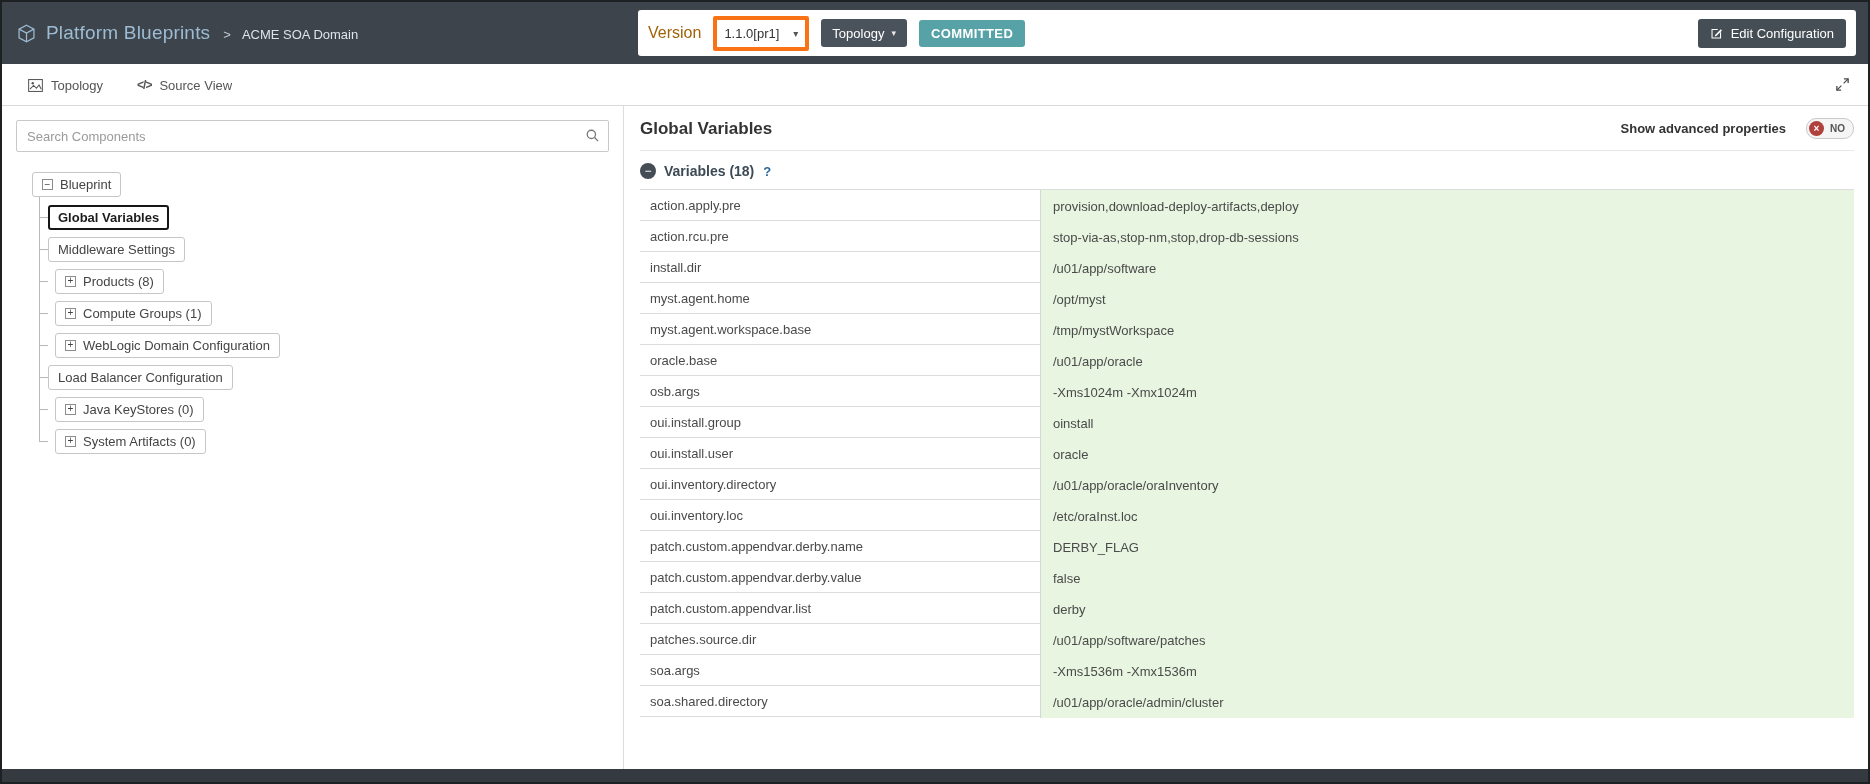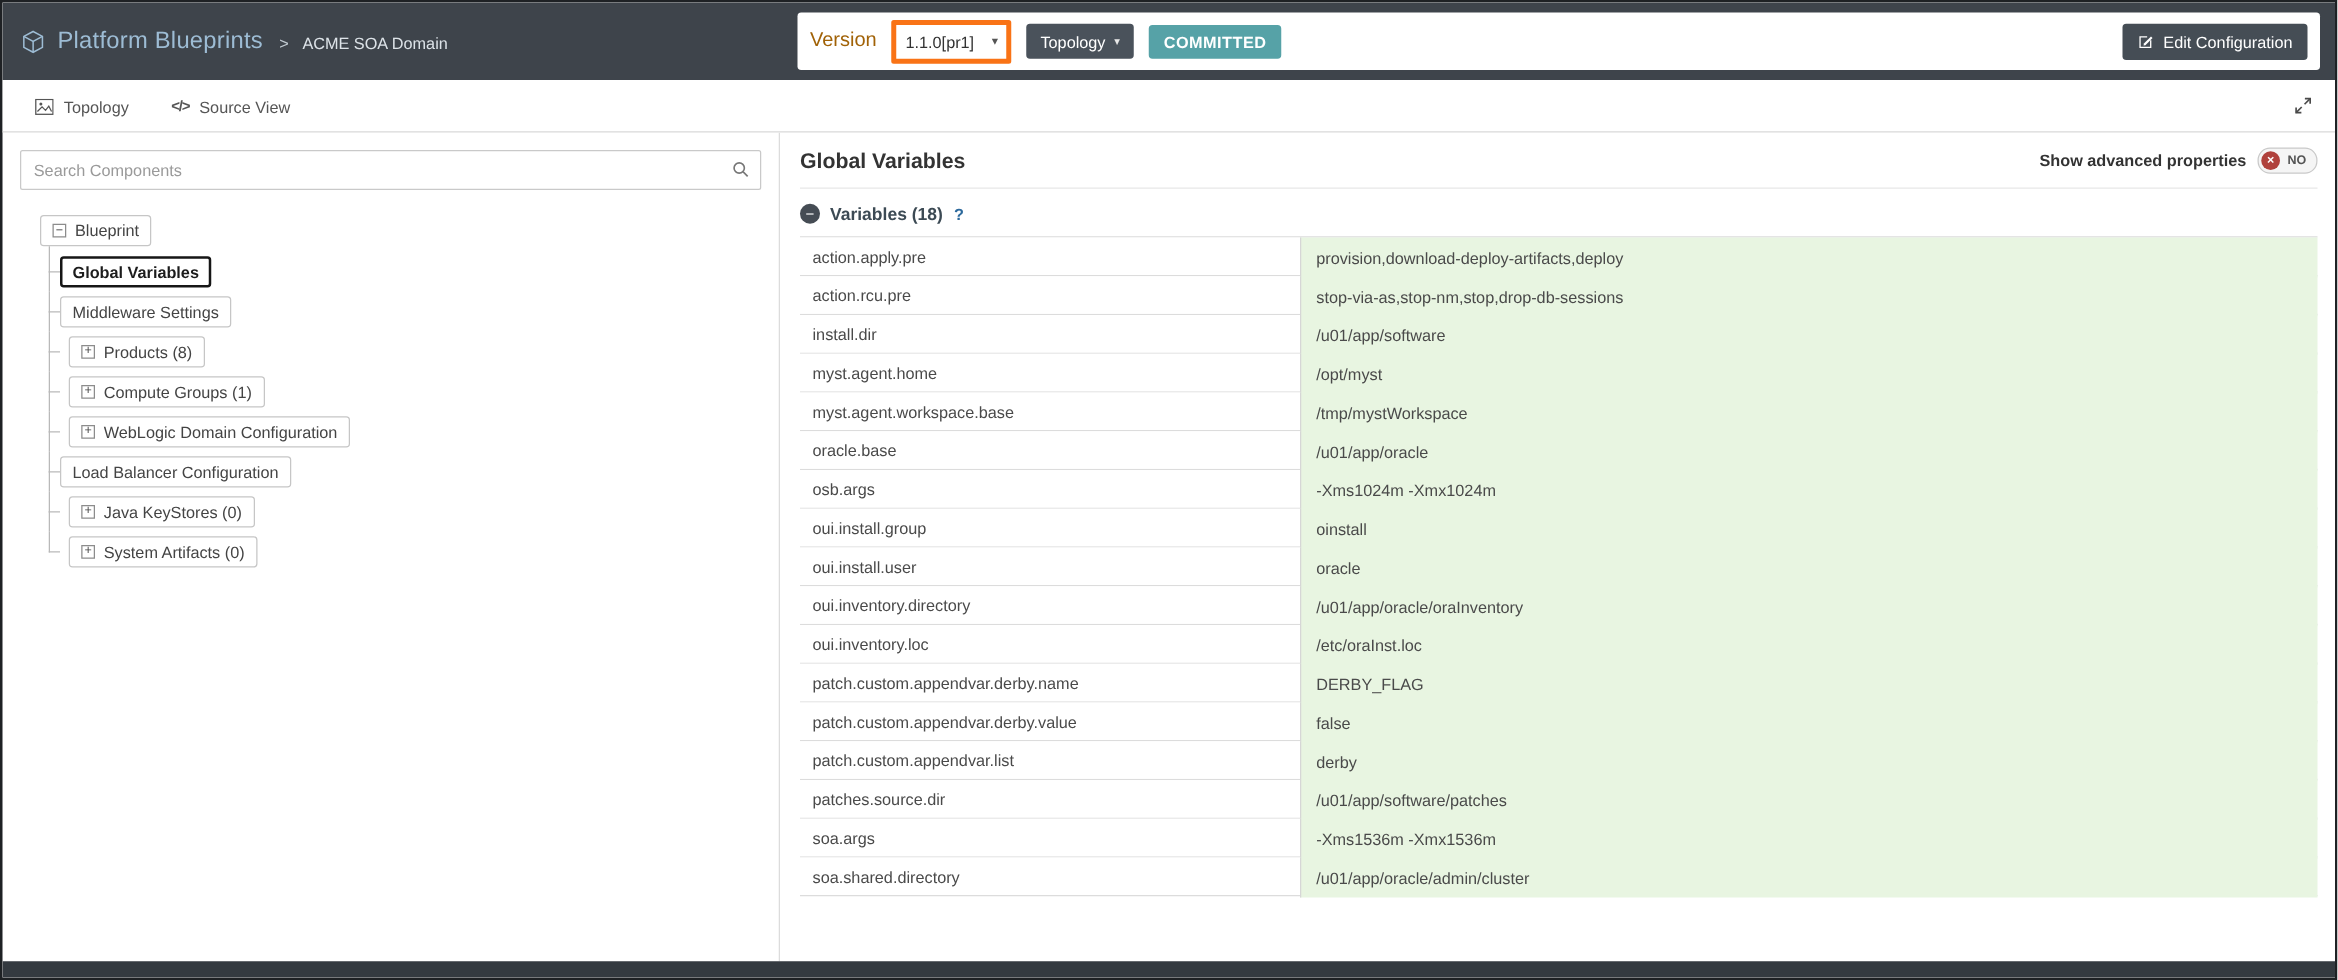--- a/index.html
+++ b/index.html
@@ -48,21 +48,21 @@
   .tree-row{position:relative;height:32px;display:flex;align-items:center;padding-left:9px;}
   .tree-row::before{content:"";position:absolute;left:0;top:0;width:8px;height:16px;border-left:1px solid #b9b9b9;border-bottom:1px solid #b9b9b9;}
   .tree-row:first-child::before{top:-4px;height:20px;}
   .tree-row:not(:last-child)::after{content:"";position:absolute;left:0;top:16px;height:16px;border-left:1px solid #b9b9b9;}
   .tree-row.exp .node{margin-left:7px;}
 
   
   .main{flex:1 1 auto;min-width:0;box-sizing:border-box;padding:12px 14px 0 16px;}
   .main-header{display:flex;align-items:center;justify-content:space-between;padding-bottom:11px;border-bottom:1px solid #e7e7e7;}
   .main-title{margin:0;font-size:17px;font-weight:700;color:#333;}
-  .adv{display:flex;align-items:center;gap:9px;}
+  .adv{display:flex;align-items:center;gap:20px;}
   .adv-label{font-size:13px;font-weight:700;color:#333;}
   .toggle{display:inline-flex;align-items:center;gap:6px;background:#f5f5f5;border:1px solid #c9c9c9;border-radius:10px;padding:2px 8px 2px 2px;cursor:pointer;}
   .toggle .xc{width:15px;height:15px;border-radius:50%;background:#b0413c;color:#fff;font-size:10px;font-weight:700;display:flex;align-items:center;justify-content:center;}
   .toggle .no{font-size:10px;font-weight:700;color:#555;}
 
   .section-header{margin:12px 0 10px 0;display:flex;align-items:center;gap:8px;}
   .collapse-circle{width:16px;height:16px;border-radius:50%;background:#454c54;color:#fff;font-size:12px;display:flex;align-items:center;justify-content:center;cursor:pointer;}
   .section-title{font-size:14px;font-weight:700;color:#3c4a54;}
   .help-q{font-size:13px;font-weight:700;color:#2c699c;cursor:pointer;margin-left:1px;}
 

